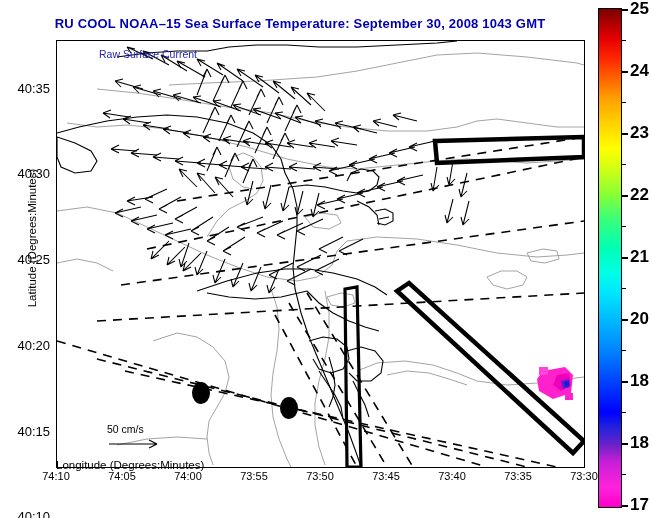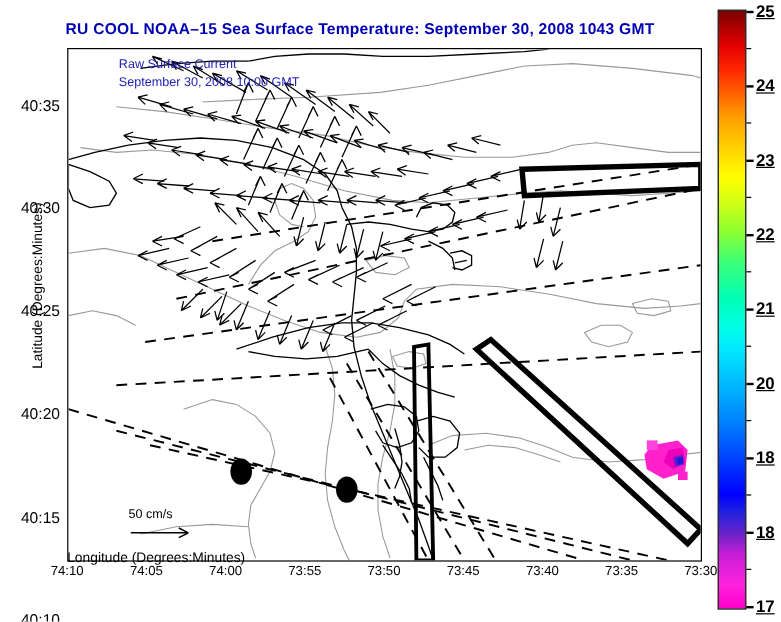--- a/index.html
+++ b/index.html
@@ -44,22 +44,22 @@
           #ff00c8 0%,   #ff22dd 4%,   #c81ed7 9%,
           #6a22c8 12.5%,#2222dd 16%,  #0000ff 19%,
           #0040ff 25%,  #0080ff 31%,  #00b4ff 37%,
           #00e6ff 43%,  #00ffe6 47%,  #00ffb4 52%,
           #3cff78 58%,  #8cff32 63%,  #d2ff14 68%,
           #ffff00 72%,  #ffd200 77%,  #ffa000 82%,
           #ff6400 86%,  #ff2800 90%,  #e60000 94%,
           #a00000 98%,  #780000 100%);}
   .cbtick{position:absolute;left:622px;width:6px;height:1.5px;background:#000;}
   .cbtickmin{position:absolute;left:622px;width:4px;height:1px;background:#000;}
-  .cblabel{position:absolute;left:630px;font-size:14px;color:#000;font-weight:bold;
-           transform:translateY(-50%);white-space:nowrap;text-decoration:underline;}
+  .cblabel{position:absolute;left:630px;font-size:17px;color:#000;font-weight:bold;
+           transform:translateY(-50%);white-space:nowrap;}
 </style>
 </head>
 <body>
 
 <div id="title">RU COOL  NOAA–15  Sea Surface Temperature:  September 30, 2008 1043 GMT</div>
 
 <div id="plot">
 
   <svg id="plotsvg" width="527" height="426" viewBox="0 0 527 426">
 
@@ -291,21 +291,20 @@
     </g>
 
     <g fill="#000000">
       <ellipse cx="144" cy="352" rx="9" ry="11"></ellipse>
       <ellipse cx="232" cy="367" rx="9" ry="11"></ellipse>
     </g>
   </svg>
 
   <div id="annot">
     <div>Raw Surface Current</div>
-    <div>September 30, 2008 10:00 GMT</div>
   </div>
 
   <div id="scalebar">
     <div class="lbl">50 cm/s</div>
     <svg width="60" height="14">
       <path d="M2,7 L50,7 M50,7 L42,3 M50,7 L42,11" stroke="#000" stroke-width="1.2" fill="none"></path>
     </svg>
   </div>
 </div>
 

